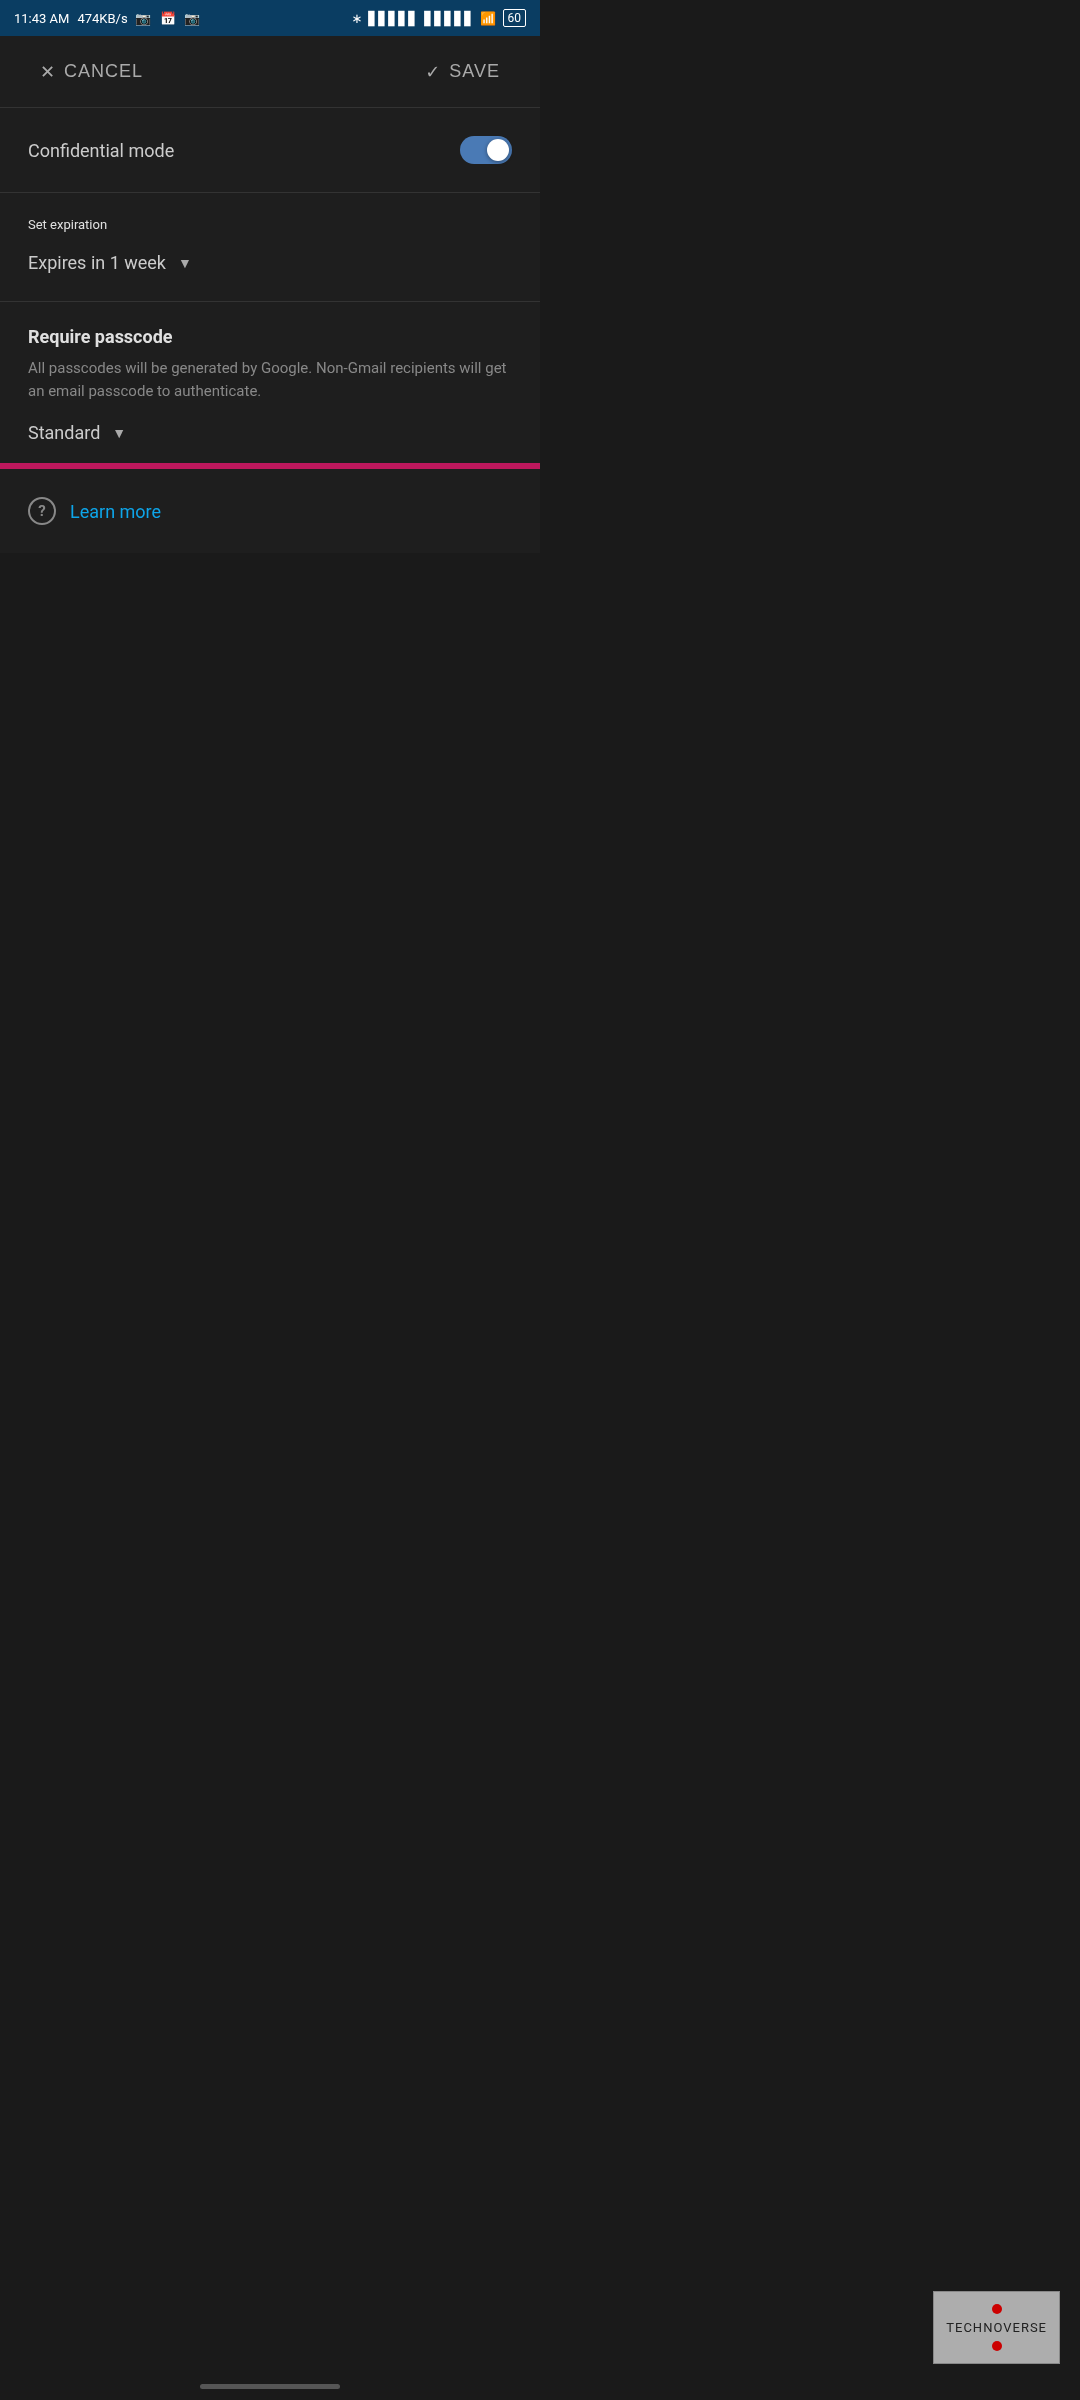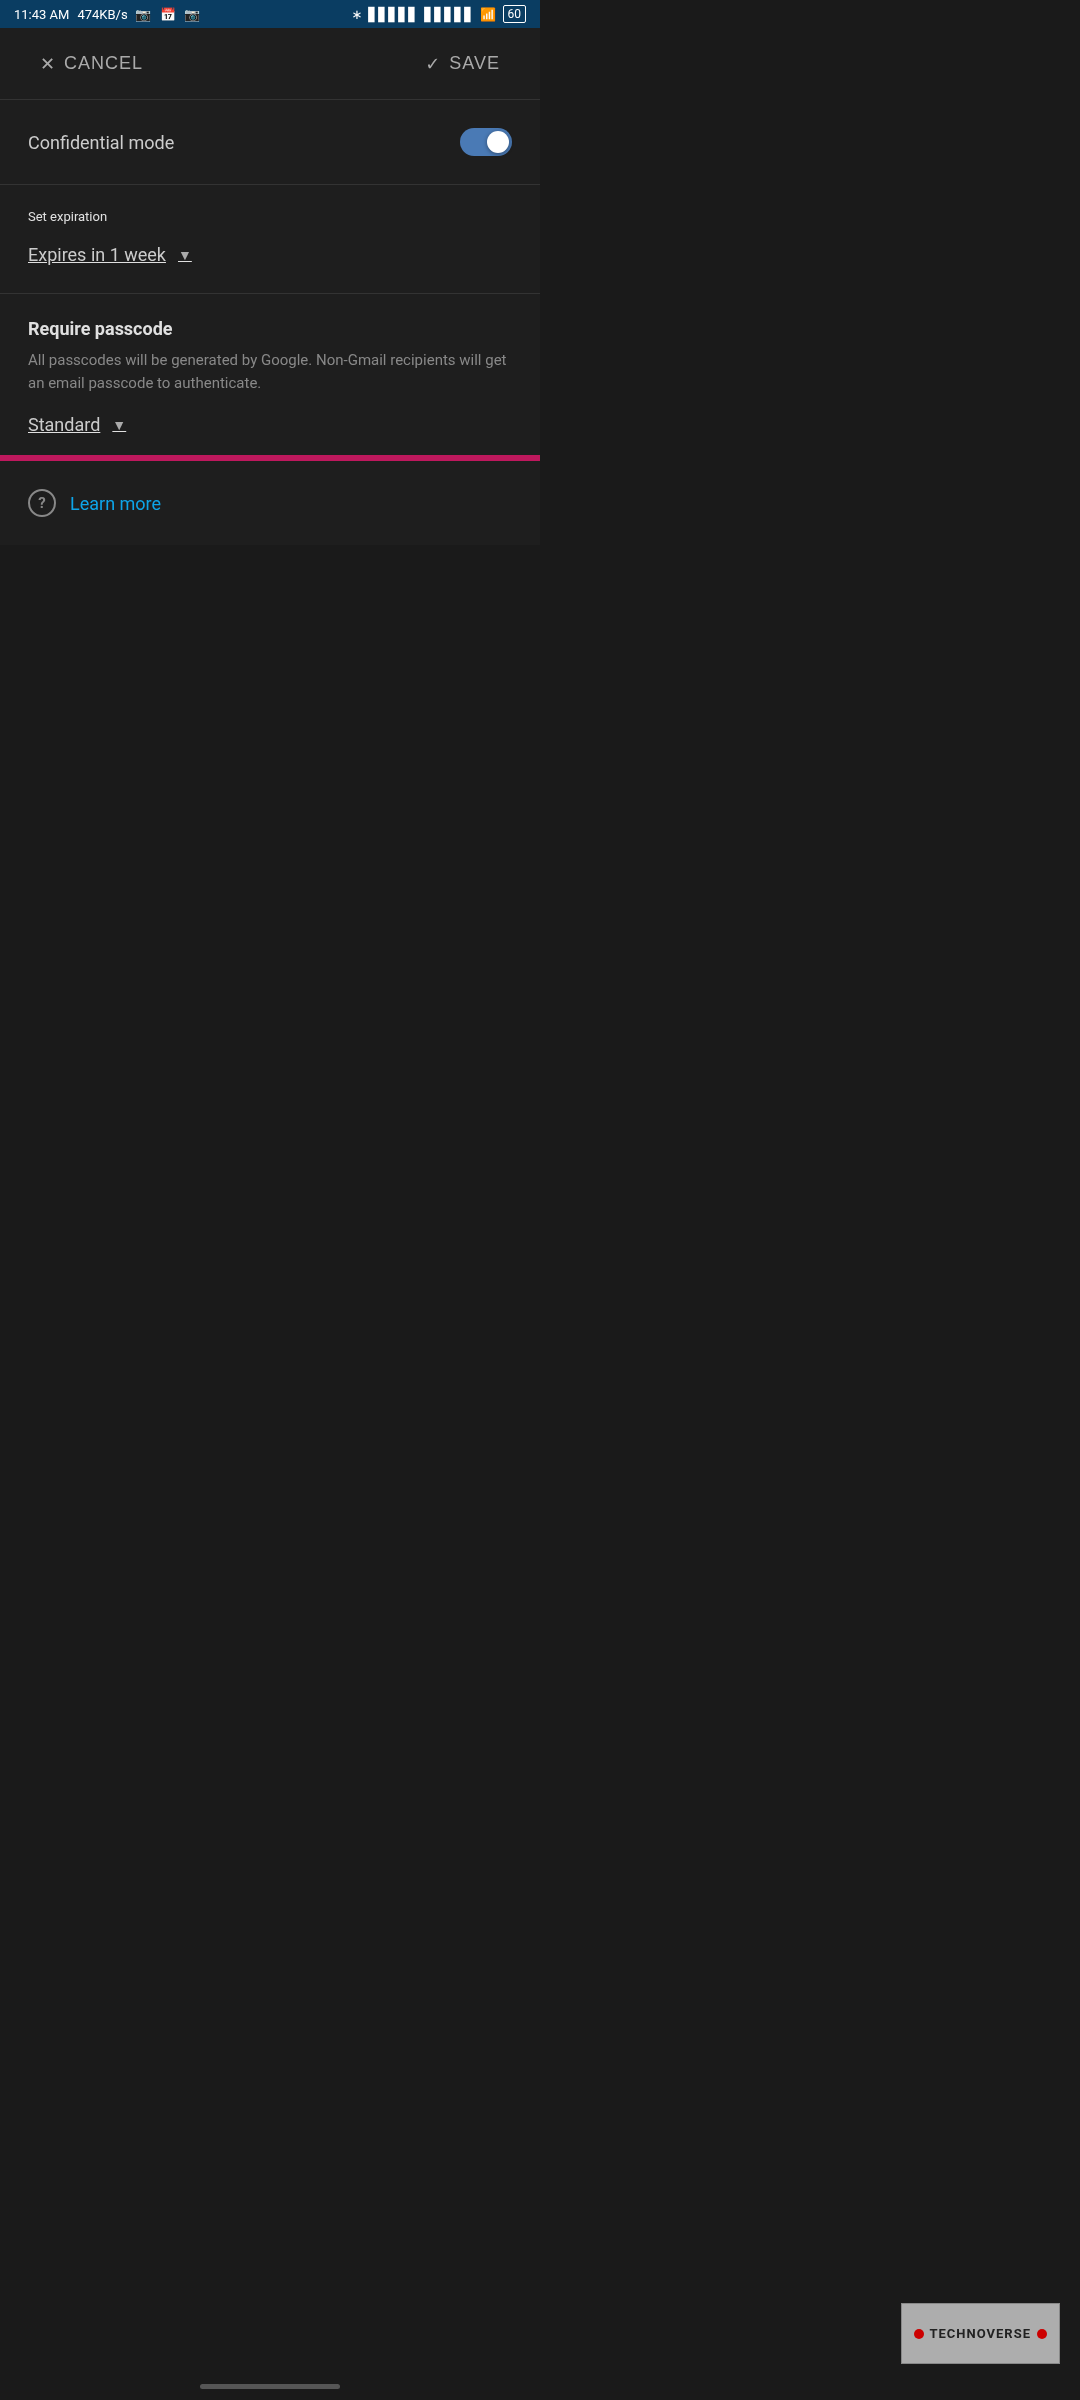--- a/index.html
+++ b/index.html
@@ -14,21 +14,21 @@
       min-height: 1200px;
       background-color: #1a1a1a;
       font-family: 'Roboto', Arial, sans-serif;
       color: #e0e0e0;
       overflow-x: hidden;
     }
 
     
     .status-bar {
       background-color: #0a3d62;
-      height: 28px;
+      height: 36px;
       display: flex;
       align-items: center;
       justify-content: space-between;
       padding: 0 14px;
       font-size: 13px;
       color: #ffffff;
     }
 
     .status-left {
       display: flex;
@@ -139,21 +139,20 @@
       font-weight: 400;
       color: #e0e0e0;
       margin-bottom: 20px;
     }
 
     .dropdown-row {
       display: flex;
       align-items: center;
       gap: 12px;
       cursor: pointer;
-      text-decoration: underline;
     }
 
     .dropdown-value {
       font-size: 18px;
       color: #cccccc;
     }
 
     .dropdown-arrow {
       font-size: 14px;
       color: #aaaaaa;
@@ -215,28 +214,29 @@
       min-height: 600px;
     }
 
     
     .watermark {
       position: fixed;
       bottom: 36px;
       right: 20px;
       background-color: rgba(200, 200, 200, 0.85);
       border: 1.5px solid #888;
-      padding: 22px 12px;
+      padding: 12px 12px;
       font-size: 13px;
-      font-weight: 700;
+      font-weight: 400;
       color: #222;
       letter-spacing: 1px;
       display: flex;
       align-items: center;
       gap: 6px;
+      flex-direction: column;
     }
 
     .watermark-dot {
       width: 10px;
       height: 10px;
       background: #cc0000;
       border-radius: 50%;
     }
 
     

